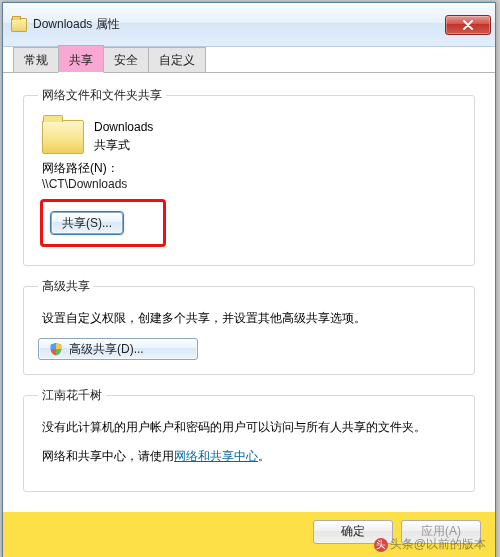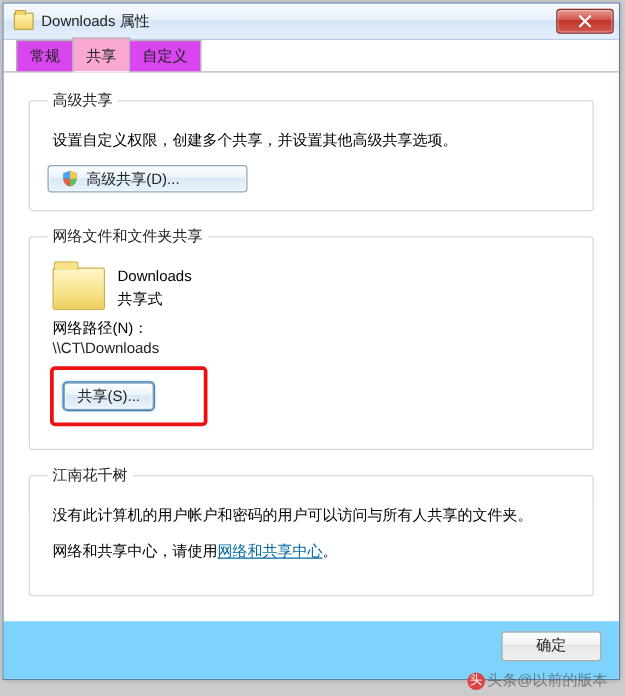--- a/index.html
+++ b/index.html
@@ -12,21 +12,21 @@
     overflow: hidden;
   }
   .window {
     width: 494px;
     margin: 2px;
     background: #fff;
     border: 1px solid #5a7fa0;
     box-shadow: 0 0 4px rgba(0,0,0,.3);
   }
   .titlebar {
-    height: 29px;
+    height: 44px;
     background: linear-gradient(to bottom, #f7fbff 0%, #e8f1fb 45%, #d6e6f6 46%, #e3eefb 100%);
     border-bottom: 1px solid #b9cde2;
     display: flex;
     align-items: center;
     padding: 0 4px 0 8px;
   }
   .titlebar .folder-small {
     width: 16px; height: 14px; margin-right: 6px;
     background: linear-gradient(to bottom, #fff2b0, #f2d36b);
     border: 1px solid #c9a43a;
@@ -59,21 +59,21 @@
     height: 26px;
     padding: 4px 10px 0 10px;
     background: #fff;
     border-bottom: 1px solid #b5b5b5;
     position: relative;
   }
   .tab {
     padding: 4px 10px 3px 10px;
     border: 1px solid #b5b5b5;
     border-bottom: none;
-    background: #d946ef;
+    background: #e5e5e5;
     margin-right: -1px;
     position: relative;
     color: #222;
     font-size: 12px;
   }
   .tab.active {
     background: #f9a8d4;
     z-index: 2;
     padding-top: 6px;
     margin-bottom: -1px;
@@ -145,21 +145,21 @@
     width: 14px; height: 14px; margin-right: 6px;
   }
   .desc { margin: 4px 4px 10px 4px; line-height: 1.6; }
   .link { color: #0369a1; text-decoration: underline; cursor: pointer; }
 
   .buttonbar {
     display: flex;
     justify-content: flex-end;
     gap: 8px;
     padding: 8px 14px 14px 12px;
-    background: #7dd3fc;
+    background: #fde047;
   }
   .std-btn {
     min-width: 80px; height: 24px;
     border: 1px solid #acacac;
     border-radius: 3px;
     background: linear-gradient(to bottom,#fefefe,#f1f1f1 45%,#e6e6e6 46%,#f1f1f1);
     display:flex; align-items:center; justify-content:center;
     color:#222;
   }
   .std-btn.disabled { color:#9a9a9a; }
@@ -190,68 +190,70 @@
     <div class="close-btn">
       <svg viewBox="0 0 10 10">
         <path d="M1 1 L9 9 M9 1 L1 9" stroke="#fff" stroke-width="1.8" stroke-linecap="round"></path>
       </svg>
     </div>
   </div>
 
   <div class="tabrow">
     <div class="tab">常规</div>
     <div class="tab active">共享</div>
+    <div class="tab">安全</div>
     <div class="tab">自定义</div>
   </div>
 
   <div class="content">
+
+    <fieldset>
+      <legend>网络文件和文件夹共享</legend>
+      <div class="folder-row">
+        <div class="folder-big"></div>
+        <div class="folder-text">
+          <div>Downloads</div>
+          <div>共享式</div>
+        </div>
+      </div>
+      <div class="netpath-label">网络路径(N)：</div>
+      <div class="netpath">\\CT\Downloads</div>
+      <div class="highlight-box">
+        <div class="win-btn focus">共享(S)...</div>
+      </div>
+    </fieldset>
 
     <fieldset>
       <legend>高级共享</legend>
       <div class="desc">设置自定义权限，创建多个共享，并设置其他高级共享选项。</div>
       <div class="win-btn wide">
         <svg class="shield" viewBox="0 0 16 16">
           <path d="M8 1 L14 3 V8 C14 12 11 14.5 8 15 C5 14.5 2 12 2 8 V3 Z" fill="#3a7bd5"></path>
           <path d="M8 1 L14 3 V8 C14 12 11 14.5 8 15 Z" fill="#f6c94a"></path>
           <path d="M8 1 L2 3 V8 L8 8 Z" fill="#4aa3f6"></path>
           <path d="M8 8 L2 8 C2 12 5 14.5 8 15 Z" fill="#e85c41"></path>
           <path d="M8 8 L14 8 C14 12 11 14.5 8 15 Z" fill="#5fbf5f"></path>
         </svg>
         <span>高级共享(D)...</span>
       </div>
     </fieldset>
 
     <fieldset>
-      <legend>网络文件和文件夹共享</legend>
-      <div class="folder-row">
-        <div class="folder-big"></div>
-        <div class="folder-text">
-          <div>Downloads</div>
-          <div>共享式</div>
-        </div>
-      </div>
-      <div class="netpath-label">网络路径(N)：</div>
-      <div class="netpath">\\CT\Downloads</div>
-      <div class="highlight-box">
-        <div class="win-btn focus">共享(S)...</div>
-      </div>
-    </fieldset>
-
-    <fieldset>
       <legend>江南花千树</legend>
       <div class="desc">没有此计算机的用户帐户和密码的用户可以访问与所有人共享的文件夹。</div>
       <div class="desc">
         <span>网络和共享中心，请使用</span><span class="link">网络和共享中心</span><span>。</span>
       </div>
     </fieldset>
 
   </div>
 
   <div class="buttonbar">
     <div class="std-btn">确定</div>
+    <div class="std-btn disabled">应用(A)</div>
   </div>
 
 </div>
 
 <div class="watermark">
   <span class="wm-icon">头</span><span>头条@以前的版本</span>
 </div>
 </div>
 
 </body></html>

